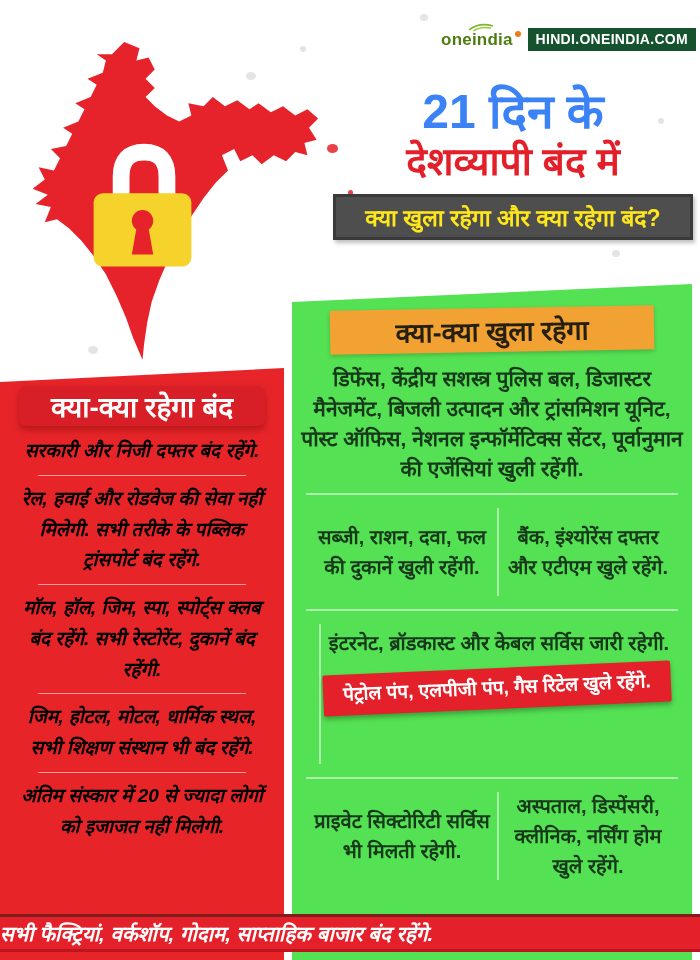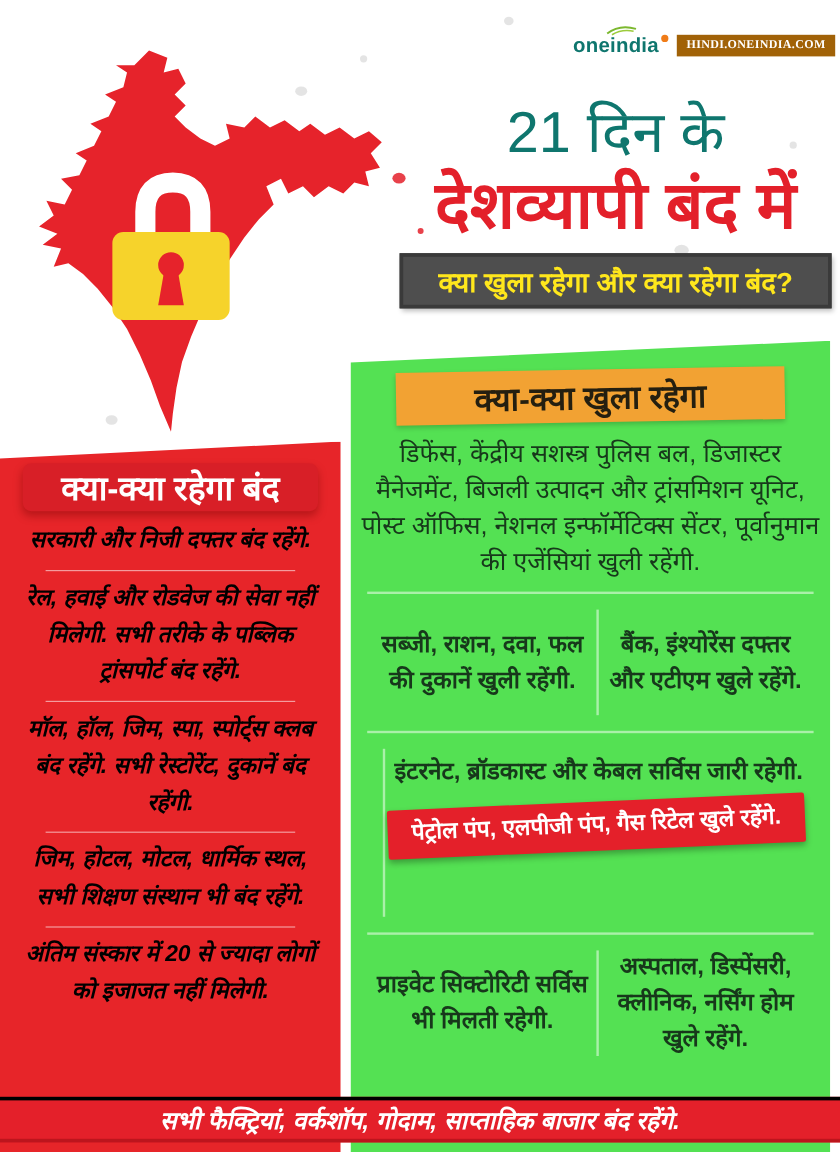--- a/index.html
+++ b/index.html
@@ -5,29 +5,29 @@
   html,body{margin:0;padding:0;}
   body{font-family:"Liberation Sans","DejaVu Sans",sans-serif;background:#fff;}
   .poster{position:relative;width:700px;height:960px;background:#fff;overflow:hidden;}
 
   
   .speck{position:absolute;border-radius:50%;background:rgba(150,150,150,.26);}
   .speck.red{background:rgba(228,32,42,.85);}
 
   
   .masthead{position:absolute;top:28px;right:4px;display:flex;align-items:center;gap:7px;z-index:5;}
-  .logo{position:relative;font-size:17px;font-weight:800;color:#0f766e;letter-spacing:.2px;}
+  .logo{position:relative;font-size:17px;font-weight:800;color:#4d7c0f;letter-spacing:.2px;}
   .logo-swoosh{position:absolute;top:-8px;left:26px;}
   .logo-dot{display:inline-block;width:6px;height:6px;border-radius:50%;background:#f07c18;vertical-align:top;margin-left:2px;margin-top:1px;}
-  .site-banner{background:#a16207;color:#fff;font-weight:800;font-size:10px;padding:3px 8px 4px;letter-spacing:.3px;font-family:Liberation Serif, serif;}
+  .site-banner{background:#14532d;color:#fff;font-weight:800;font-size:14px;padding:3px 8px 4px;letter-spacing:.3px;}
 
   
   .title-block{position:absolute;left:333px;top:86px;width:360px;text-align:center;z-index:5;}
-  .title-1{font-size:48px;font-weight:400;color:#0f766e;line-height:1.1;white-space:nowrap;}
-  .title-2{font-size:55px;font-weight:900;color:#e3202a;line-height:1.1;white-space:nowrap;margin-top:2px;}
+  .title-1{font-size:48px;font-weight:700;color:#3b82f6;line-height:1.1;white-space:nowrap;}
+  .title-2{font-size:39px;font-weight:900;color:#e3202a;line-height:1.1;white-space:nowrap;margin-top:2px;}
   .title-sub{margin-top:10px;background:#4e4e4e;border:3px solid #3a3a3a;color:#ffe71c;
              font-size:23px;font-weight:800;padding:4px 4px;white-space:nowrap;
              box-shadow:2px 3px 4px rgba(0,0,0,.25);}
 
   
   .map{position:absolute;left:4px;top:36px;z-index:2;}
 
   
   .red-panel{position:absolute;left:0;top:368px;width:284px;height:592px;background:#e72529;
              clip-path:polygon(0 14px,100% 0,100% 100%,0 100%);z-index:1;}
@@ -37,39 +37,39 @@
   .red-items{padding:10px 12px 0;text-align:center;color:#000000;font-style:italic;font-weight:700;
              font-size:19px;line-height:1.62;}
   .rule{height:1px;background:rgba(255,255,255,.55);margin:8px 26px;}
 
   
   .green-panel{position:absolute;left:292px;top:284px;width:400px;height:676px;background:#54e153;
                clip-path:polygon(0 18px,100% 0,100% 100%,0 100%);z-index:1;color:#17381b;}
   .orange-head{width:324px;height:44px;margin:24px auto 0;background:#f2a233;color:#241f10;
                font-size:27px;font-weight:800;display:flex;align-items:center;justify-content:center;
                transform:rotate(-1deg);box-shadow:0 2px 4px rgba(0,0,0,.2);}
-  .g-intro{margin:12px 8px 0;font-size:21px;font-weight:400;text-align:center;line-height:1.43;}
+  .g-intro{margin:12px 8px 0;font-size:21px;font-weight:700;text-align:center;line-height:1.43;}
   .g-rule{height:2px;background:rgba(255,255,255,.5);margin:9px 14px;}
   .g-row{display:flex;align-items:stretch;padding:0 21px;}
   .g-col{text-align:center;font-size:20px;font-weight:800;line-height:1.5;display:flex;
          flex-direction:column;justify-content:center;}
   .g-col.left{flex:0 0 178px;}
   .g-col.right{flex:1;text-align:center;}
   .g-vrule{width:2px;background:rgba(255,255,255,.5);margin:4px 6px;}
   .media-label{font-size:23px;font-style:italic;line-height:1.45;flex:0 0 138px;}
   .row3-right{flex:1;display:flex;flex-direction:column;justify-content:flex-start;padding-top:8px;}
   .petrol-banner{background:#e4202a;color:#fff;font-weight:700;font-size:19px;text-align:center;
                  padding:7px 4px;margin:10px 0 0 -4px;transform:rotate(-2.5deg);border-radius:2px;
                  line-height:1.4;box-shadow:0 3px 5px rgba(0,0,0,.3);}
 
   
   .footer-band{position:absolute;left:0;top:914px;width:700px;height:38px;box-sizing:border-box;
-               background:#e4202a;border-top:3px solid #000000;border-bottom:3px solid #bd151d;
+               background:#e4202a;border-top:3px solid #7f1d1d;border-bottom:3px solid #bd151d;
                color:#fff;font-style:italic;font-weight:700;font-size:20.5px;
-               display:flex;align-items:center;justify-content:center;z-index:3;}
+               display:flex;align-items:center;justify-content:flex-start;z-index:3;}
 </style>
 </head>
 <body>
 
 <div class="poster">
 
   <span class="speck" style="left:246px;top:72px;width:10px;height:8px;"></span>
   <span class="speck" style="left:300px;top:46px;width:6px;height:6px;"></span>
   <span class="speck" style="left:420px;top:14px;width:8px;height:7px;"></span>
   <span class="speck" style="left:562px;top:204px;width:12px;height:9px;"></span>

